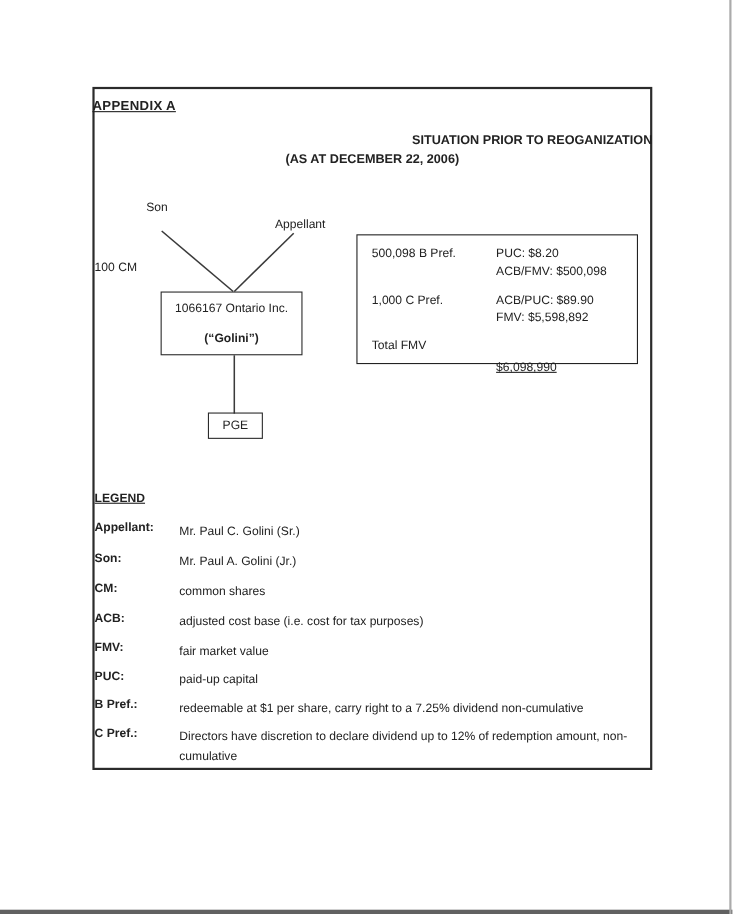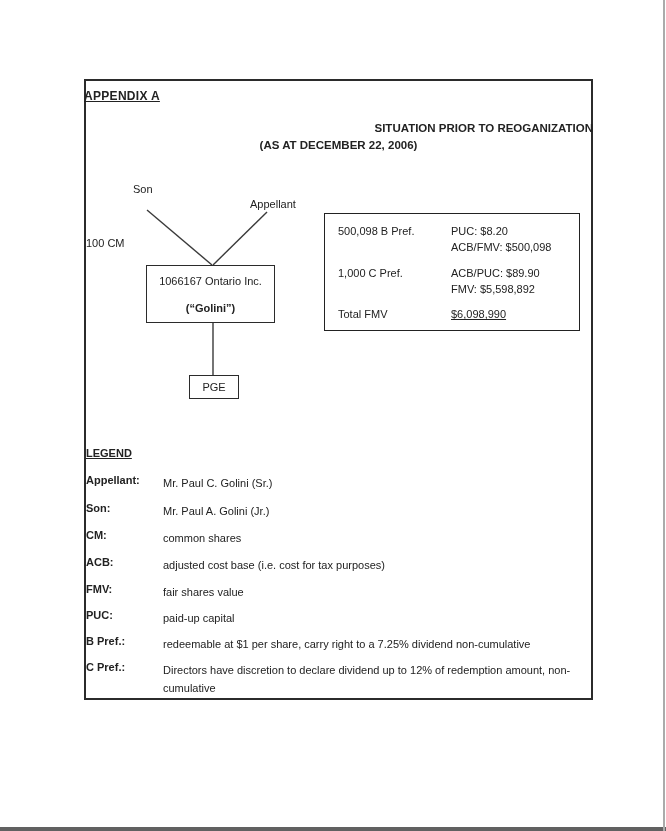--- a/index.html
+++ b/index.html
@@ -62,21 +62,21 @@
     left: 324px; top: 213px; width: 256px; height: 118px;
     border: 1.5px solid #222222; box-sizing: border-box;
   }
   .share-box .c1 { left: 13px; }
   .share-box .c2 { left: 126px; }
   .share-box .r1a { top: 10px; }
   .share-box .r1b { top: 26px; }
   .share-box .r2a { top: 52px; }
   .share-box .r2b { top: 68px; }
   .share-box .r3  { top: 93px; }
-  .underlined { text-decoration: underline; }
+  .underlined { text-decoration: underline; margin-top: 20px; }
 
   
   .legend-title {
     left: 86px; top: 447px;
     font-weight: bold; font-size: 11px;
     text-decoration: underline;
   }
   .legend-row .term {
     position: absolute; left: 86px; top: 0;
     font-weight: bold; font-size: 11px; white-space: nowrap;
@@ -147,21 +147,21 @@
 <div class="abs legend-row" style="top:529px">
   <span class="term">CM:</span>
   <span class="definition">common shares</span>
 </div>
 <div class="abs legend-row" style="top:556px">
   <span class="term">ACB:</span>
   <span class="definition">adjusted cost base (i.e. cost for tax purposes)</span>
 </div>
 <div class="abs legend-row" style="top:583px">
   <span class="term">FMV:</span>
-  <span class="definition">fair shares value</span>
+  <span class="definition">fair market value</span>
 </div>
 <div class="abs legend-row" style="top:609px">
   <span class="term">PUC:</span>
   <span class="definition">paid-up capital</span>
 </div>
 <div class="abs legend-row" style="top:635px">
   <span class="term">B Pref.:</span>
   <span class="definition">redeemable at $1 per share, carry right to a 7.25% dividend non-cumulative</span>
 </div>
 <div class="abs legend-row" style="top:661px">

